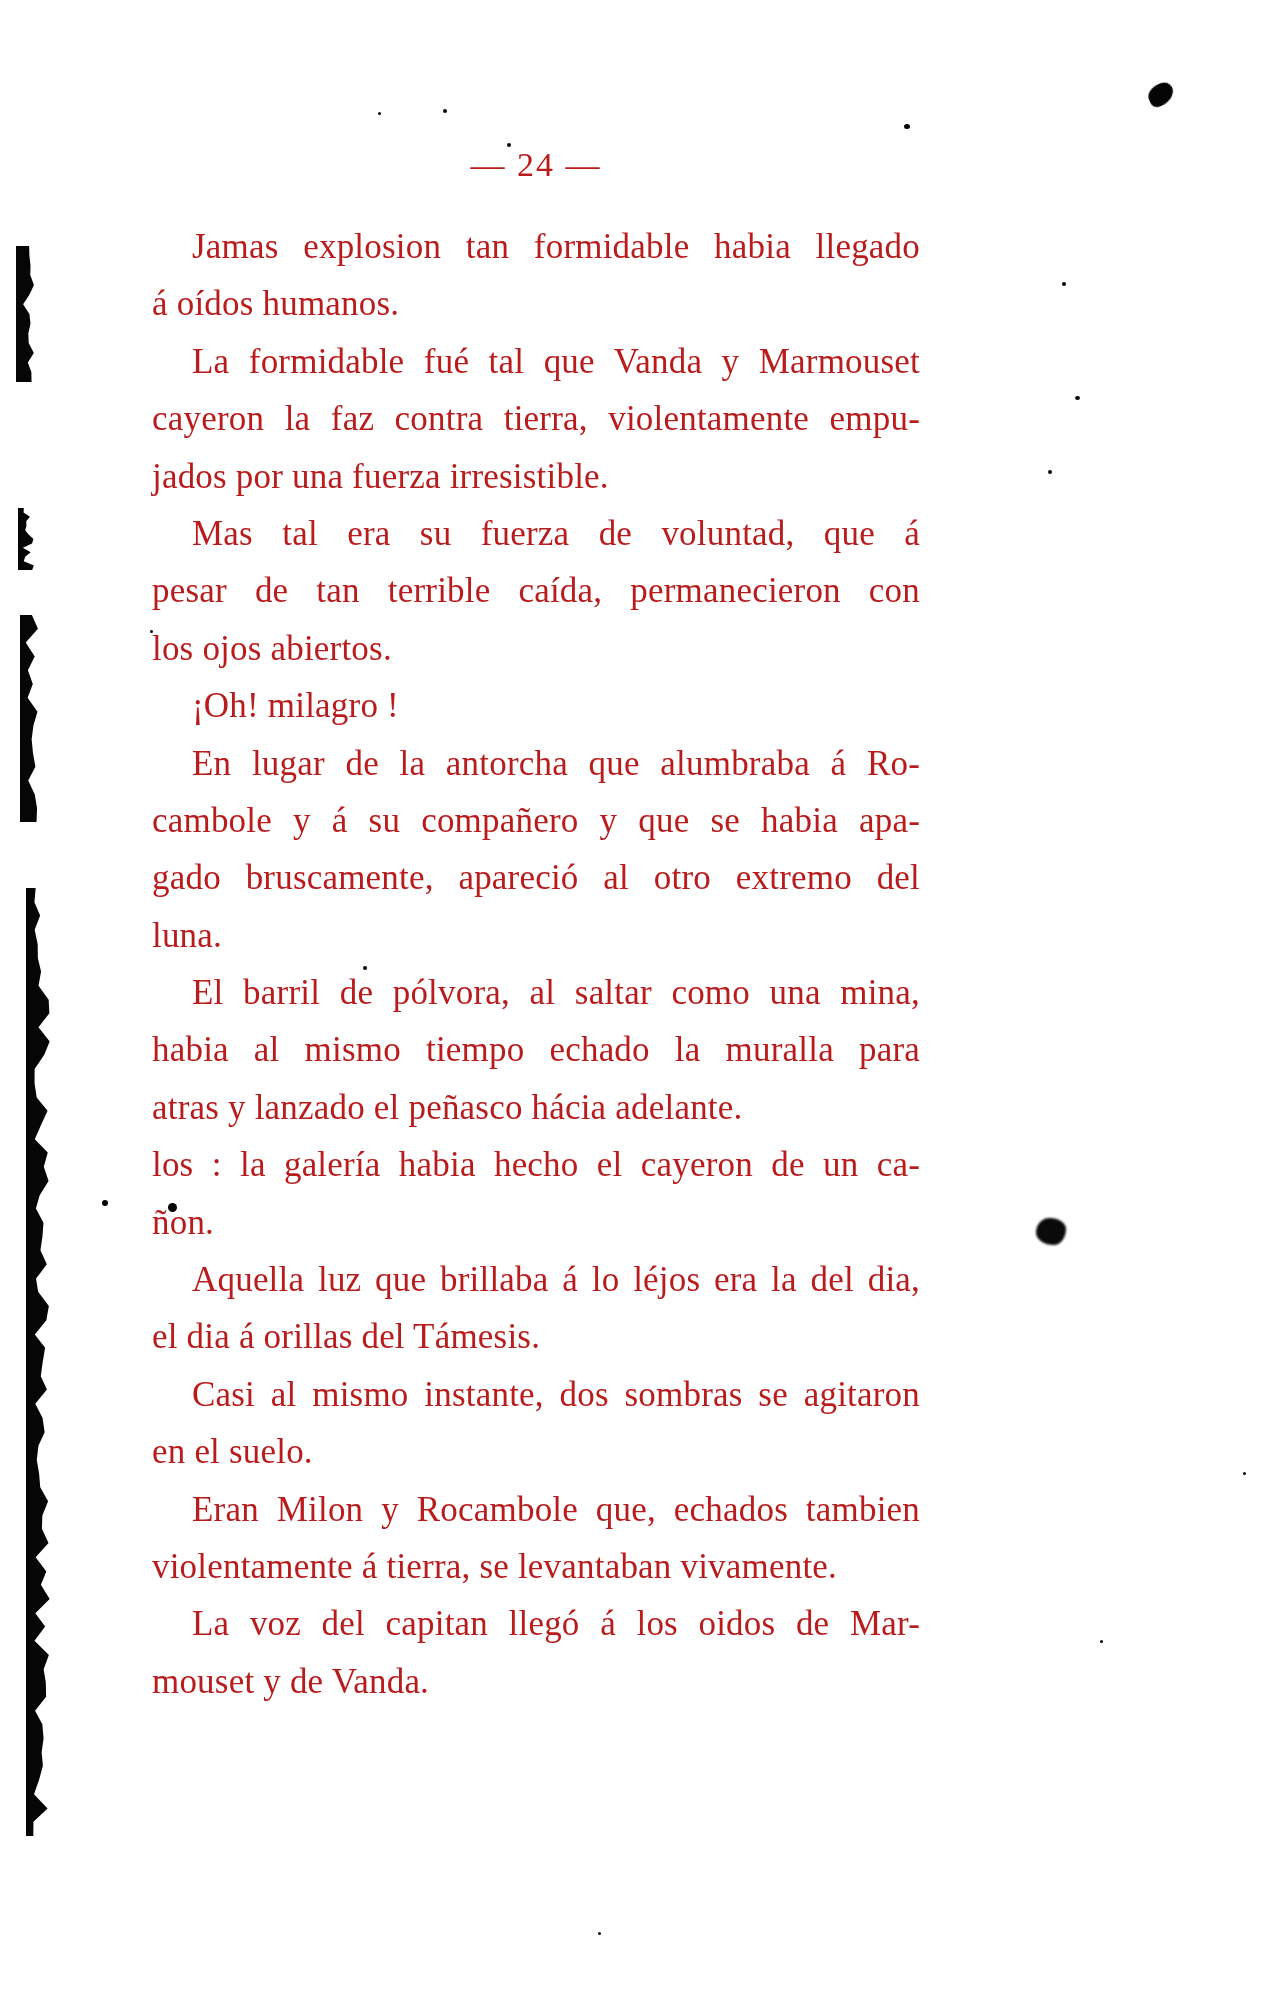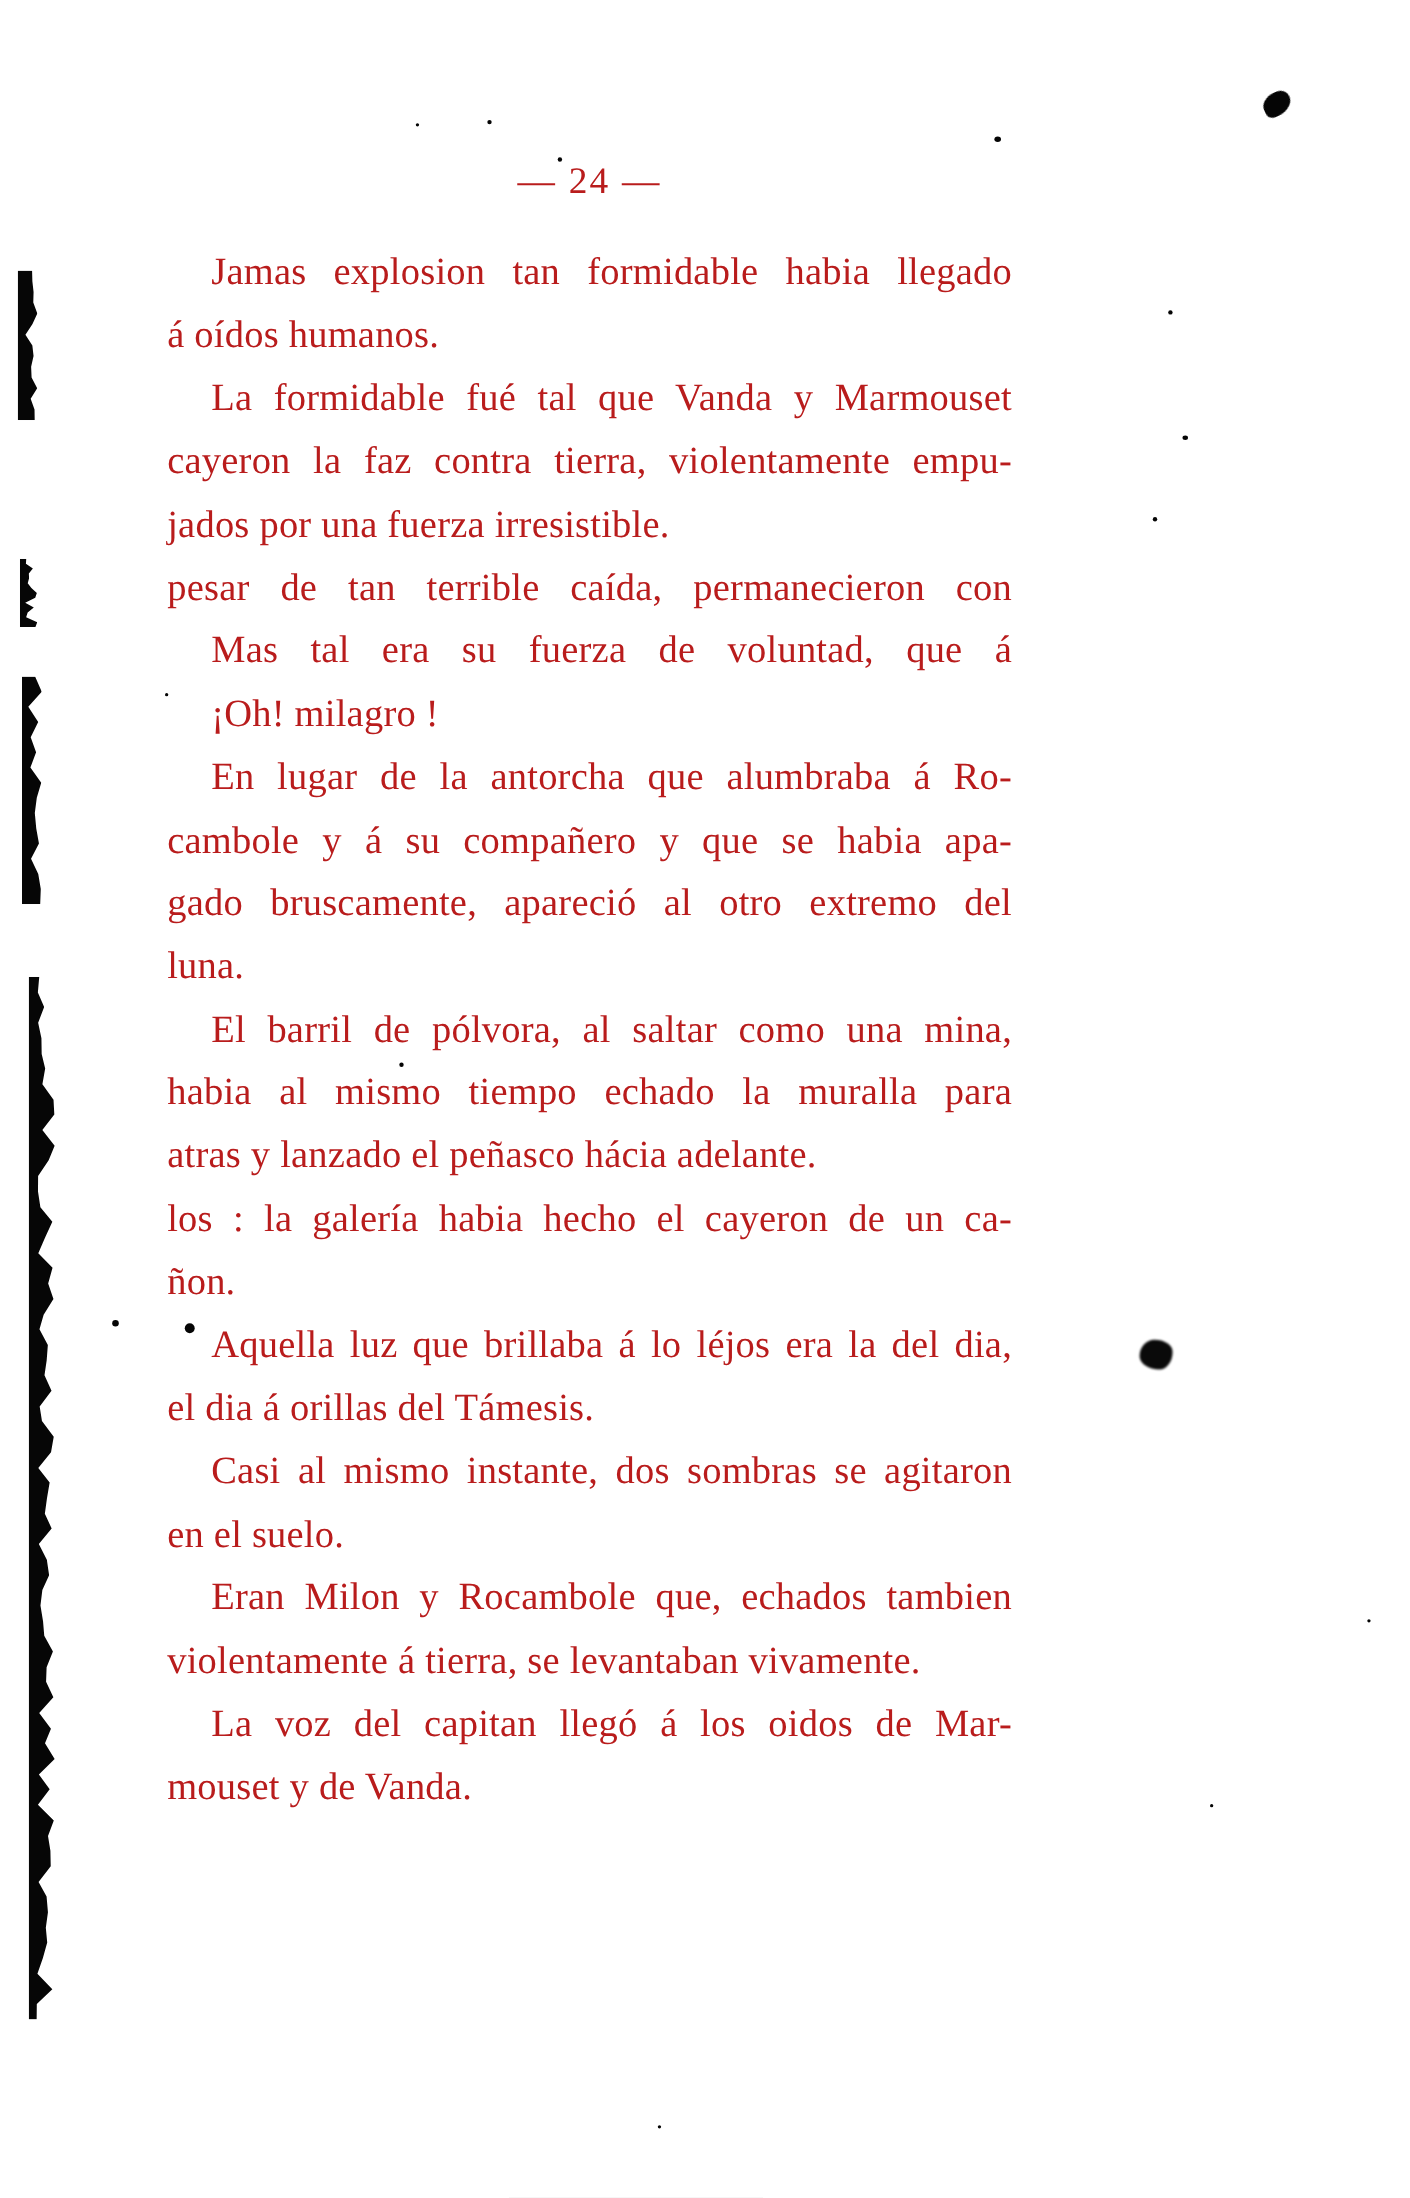--- a/index.html
+++ b/index.html
@@ -74,22 +74,23 @@
       <div class="para">
         <div class="line justified indent">Jamas explosion tan formidable habia llegado</div>
         <div class="line">á oídos humanos.</div>
       </div>
       <div class="para">
         <div class="line justified indent">La formidable fué tal que Vanda y Marmouset</div>
         <div class="line justified">cayeron la faz contra tierra, violentamente empu-</div>
         <div class="line">jados por una fuerza irresistible.</div>
       </div>
       <div class="para">
+        <div class="line justified indent">Mas tal era su fuerza de voluntad, que á</div>
         <div class="line justified">pesar de tan terrible caída, permanecieron con</div>
-        <div class="line justified indent">Mas tal era su fuerza de voluntad, que á</div>
+        <div class="line">los ojos abiertos.</div>
       </div>
       <div class="para">
         <div class="line indent">¡Oh! milagro !</div>
       </div>
       <div class="para">
         <div class="line justified indent">En lugar de la antorcha que alumbraba á Ro-</div>
         <div class="line justified">cambole y á su compañero y que se habia apa-</div>
         <div class="line justified">gado bruscamente, apareció al otro extremo del</div>
         <div class="line">luna.</div>
       </div>

